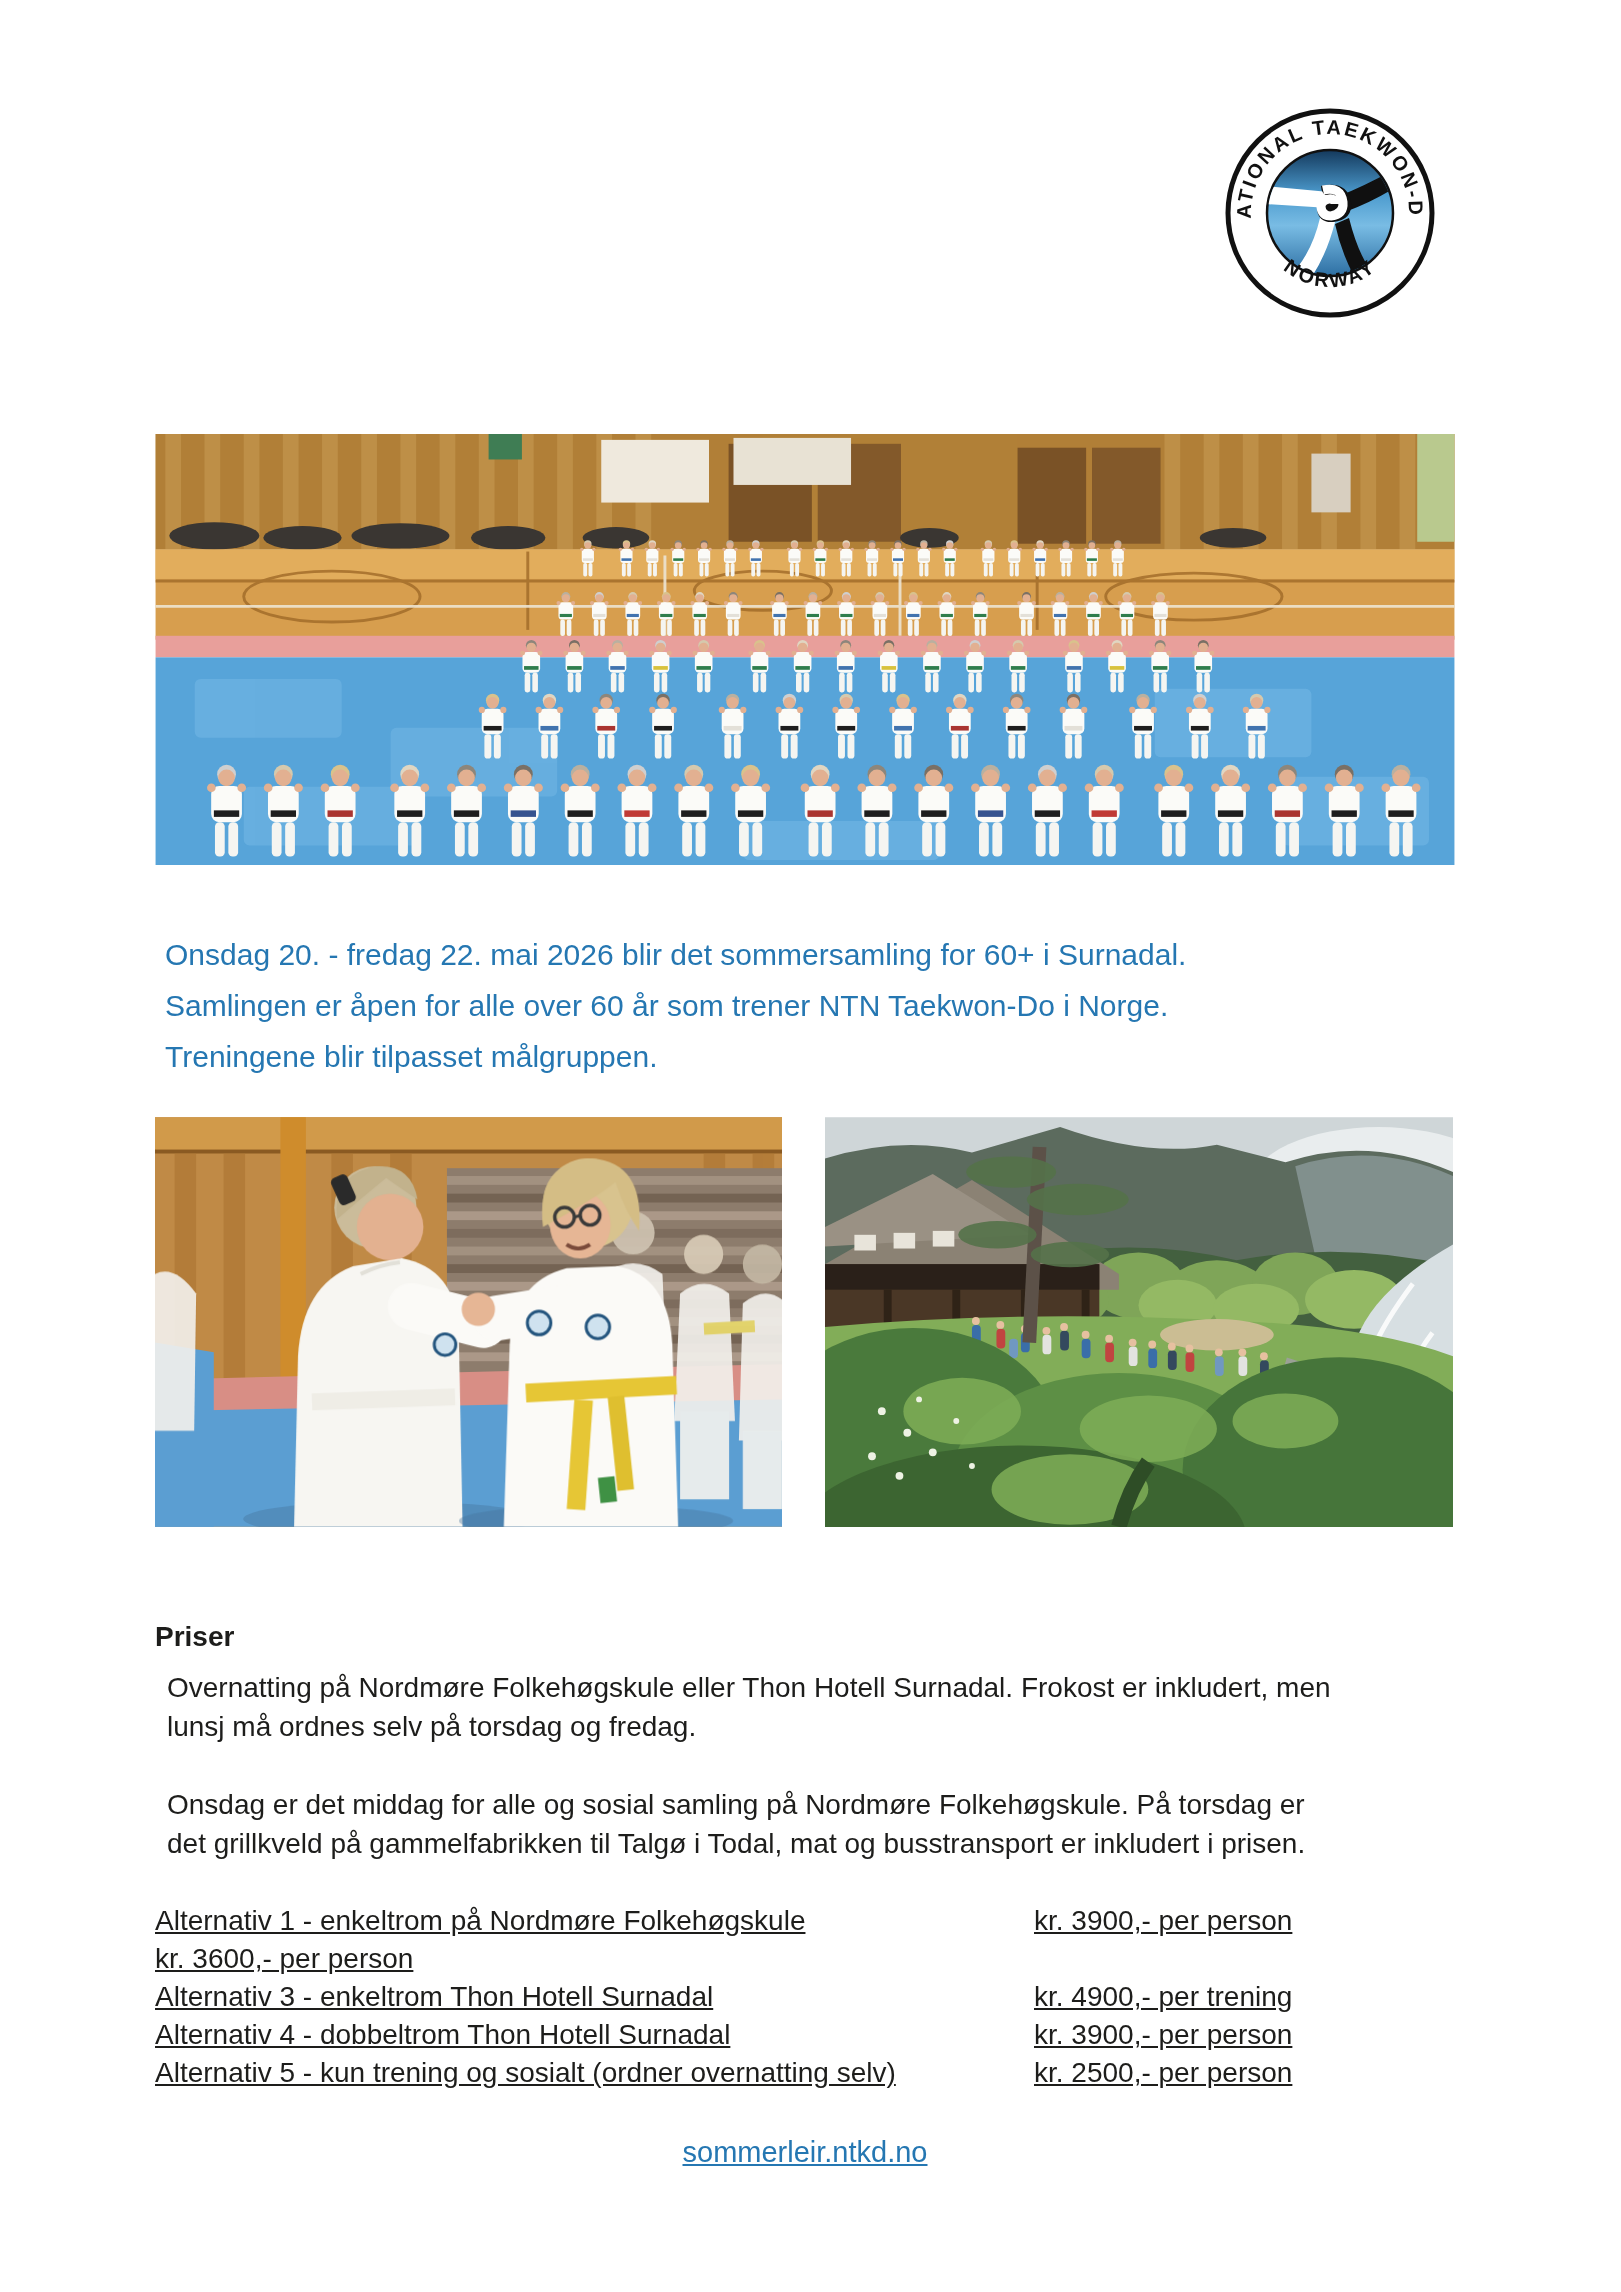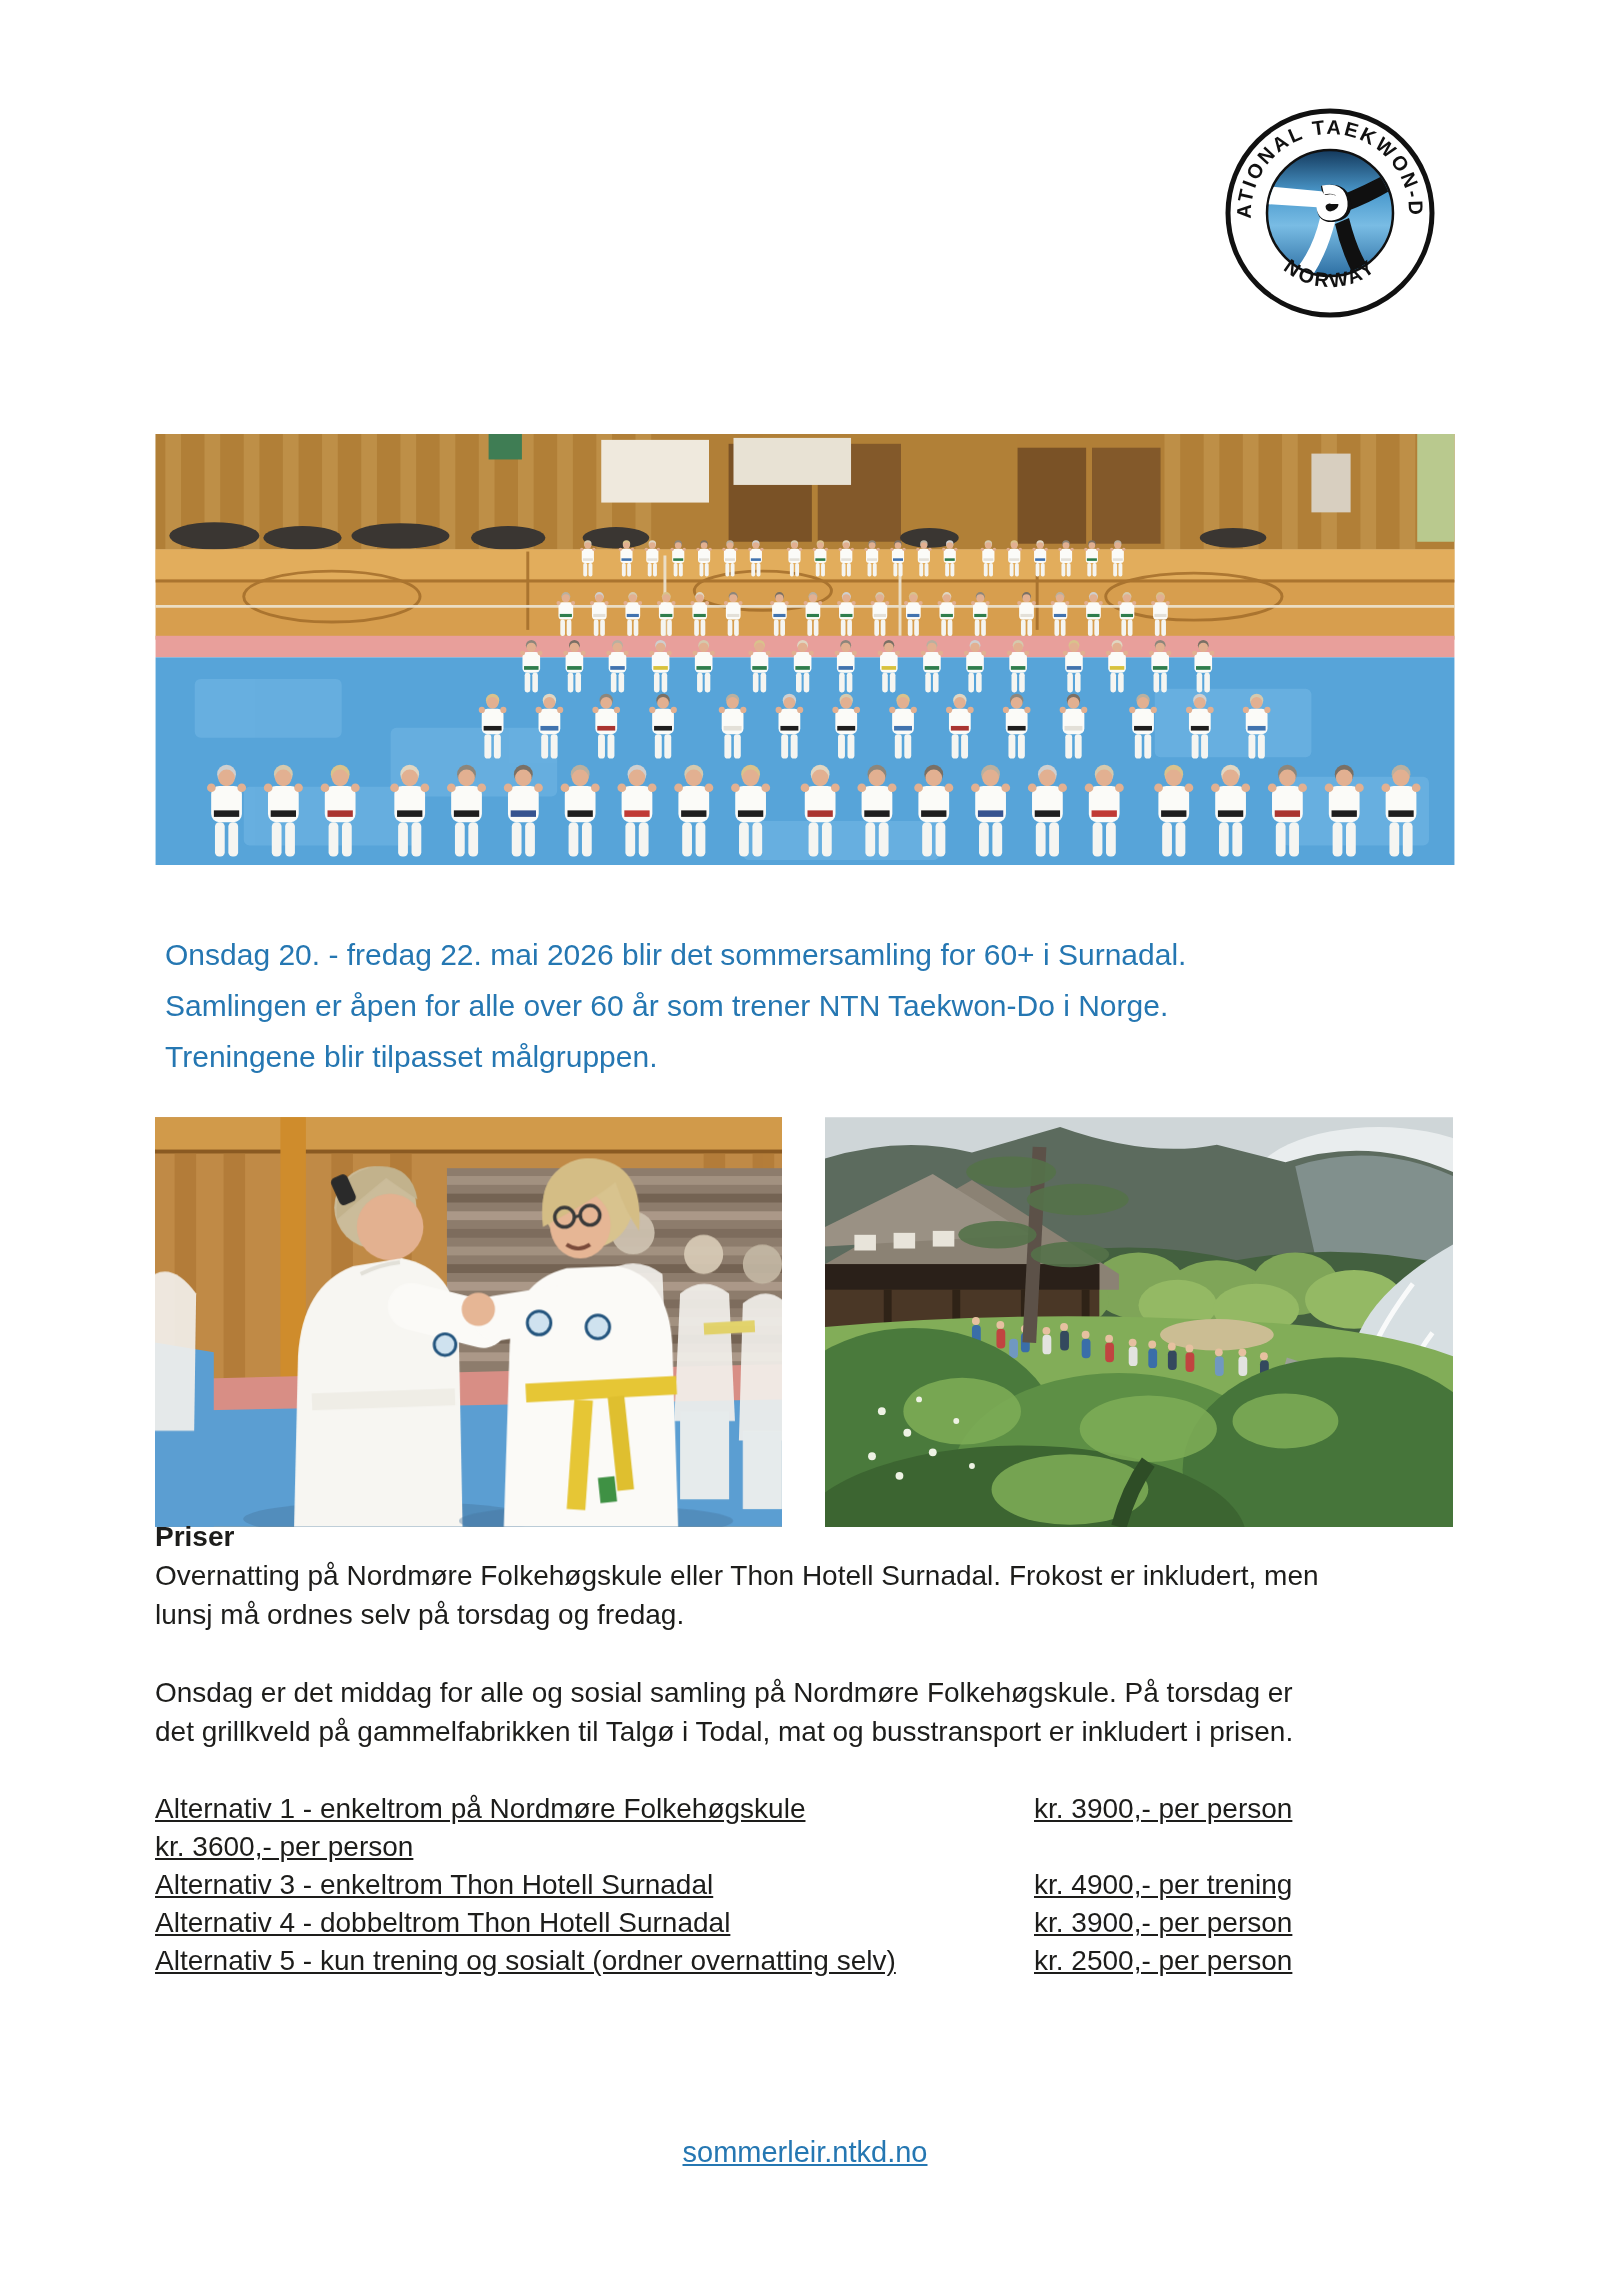--- a/index.html
+++ b/index.html
@@ -23,23 +23,23 @@
   .photo-main{left:155px;top:434px;}
   .photo-left{left:155px;top:1117px;}
   .photo-right{left:825px;top:1117px;}
   
   .intro{
     position:absolute;left:155px;top:919px;width:1333px;margin:10px;
     font-size:30px;line-height:51px;font-weight:400;color:#2577b2;
     white-space:pre-line;
   }
   
-  .prices{position:absolute;left:155px;top:1517px;width:1313px;font-size:28px;line-height:39px;}
+  .prices{position:absolute;left:155px;top:1617px;width:1313px;font-size:28px;line-height:39px;}
   .prices h2{margin:0;font-size:28px;line-height:39px;font-weight:700;color:#1d1d1b;}
-  .prices p{margin:0;white-space:pre-line;}
+  .prices p{margin:12px;white-space:pre-line;}
   .prices .para2{margin-top:39px;}
   .alt-list{margin-top:39px;}
   .alt-row{display:grid;grid-template-columns:879px auto;line-height:38px;text-decoration:underline;}
   
   .footer{position:absolute;left:155px;top:2133px;width:1300px;text-align:center;}
   .footer a{color:#2577b2;font-size:29px;line-height:39px;}
 </style>
 </head>
 <body>
 

